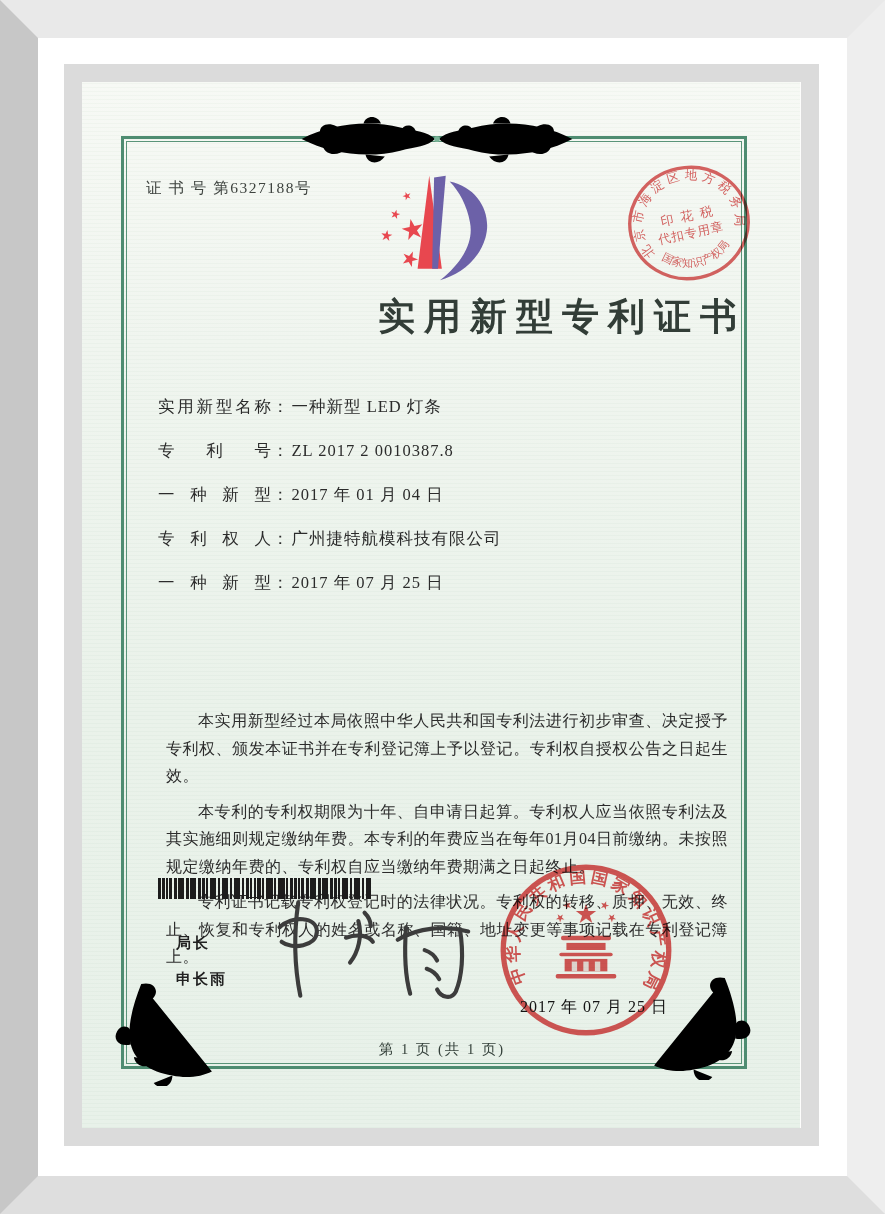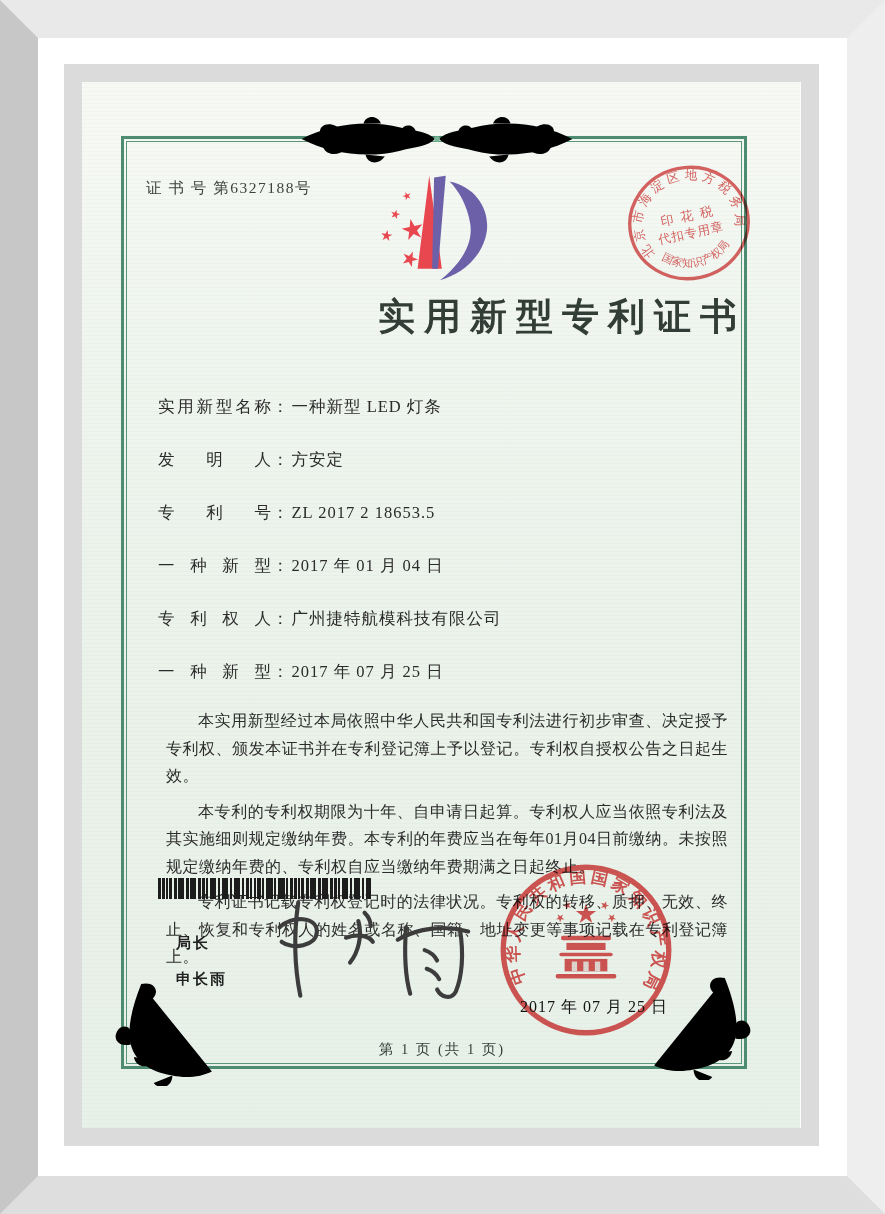--- a/index.html
+++ b/index.html
@@ -43,21 +43,21 @@
   .orn-br{position:absolute;left:652px;top:976px;width:104px;height:104px;transform:scaleX(-1);}
   
   .cert-no{position:absolute;left:146px;top:178px;font-size:15.5px;letter-spacing:1.5px;color:#3f4440;}
   .logo{position:absolute;left:374px;top:168px;width:126px;height:120px;}
   .stamp{position:absolute;left:620px;top:156px;width:138px;height:134px;transform:rotate(-12deg);opacity:.88;mix-blend-mode:multiply;}
   .title{
     position:absolute;left:122px;top:292px;width:624px;text-align:right;
     font-size:37px;font-weight:600;letter-spacing:9px;color:#323d37;text-indent:9px;
   }
   
-  .fields{position:absolute;left:158px;top:396px;display:flex;flex-direction:column;gap:31px;
+  .fields{position:absolute;left:158px;top:396px;display:flex;flex-direction:column;gap:22px;
     font-size:16.5px;color:#2b2b2b;}
   .frow{height:22px;line-height:22px;letter-spacing:1px;}
   .flabel{display:inline-block;width:114px;text-align:justify;text-align-last:justify;}
   .fcolon{display:inline-block;margin:0 2px 0 0;}
   
   .paras{position:absolute;left:158px;top:699px;width:578px;font-size:16px;line-height:27.5px;
     color:#2c2c2c;text-align:justify;}
   .paras p{margin:8px;text-indent:2em;letter-spacing:0.5px;}
   
   .barcode{
@@ -152,24 +152,21 @@
     <text x="70" y="85" font-size="13" letter-spacing="1" text-anchor="middle" fill="#d94f4f">代扣专用章</text>
   </svg>
 
   <div class="title">实用新型专利证书</div>
 
   <div class="fields">
     <div class="frow">
       <span class="flabel">实用新型名称</span><span class="fcolon">：</span><span class="fvalue">一种新型 LED 灯条</span>
     </div>
     <div class="frow">
-      <span class="flabel">发明人</span><span class="fcolon">：</span><span class="fvalue">方安定</span>
-    </div>
-    <div class="frow">
-      <span class="flabel">专利号</span><span class="fcolon">：</span><span class="fvalue">ZL 2017 2 18653.5</span>
+      <span class="flabel">专利号</span><span class="fcolon">：</span><span class="fvalue">ZL 2017 2 0010387.8</span>
     </div>
     <div class="frow">
       <span class="flabel">一种新型</span><span class="fcolon">：</span><span class="fvalue">2017 年 01 月 04 日</span>
     </div>
     <div class="frow">
       <span class="flabel">专利权人</span><span class="fcolon">：</span><span class="fvalue">广州捷特航模科技有限公司</span>
     </div>
     <div class="frow">
       <span class="flabel">一种新型</span><span class="fcolon">：</span><span class="fvalue">2017 年 07 月 25 日</span>
     </div>

